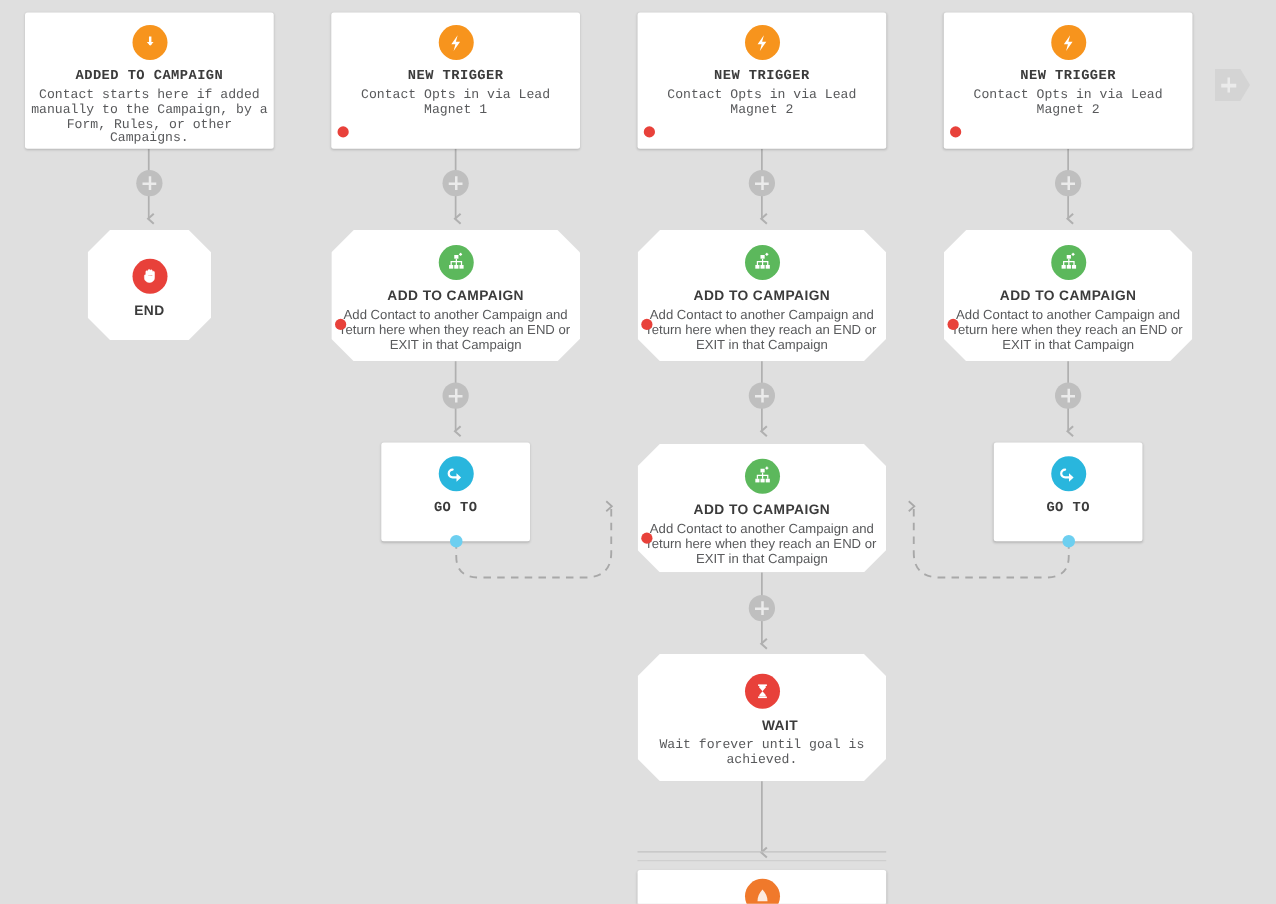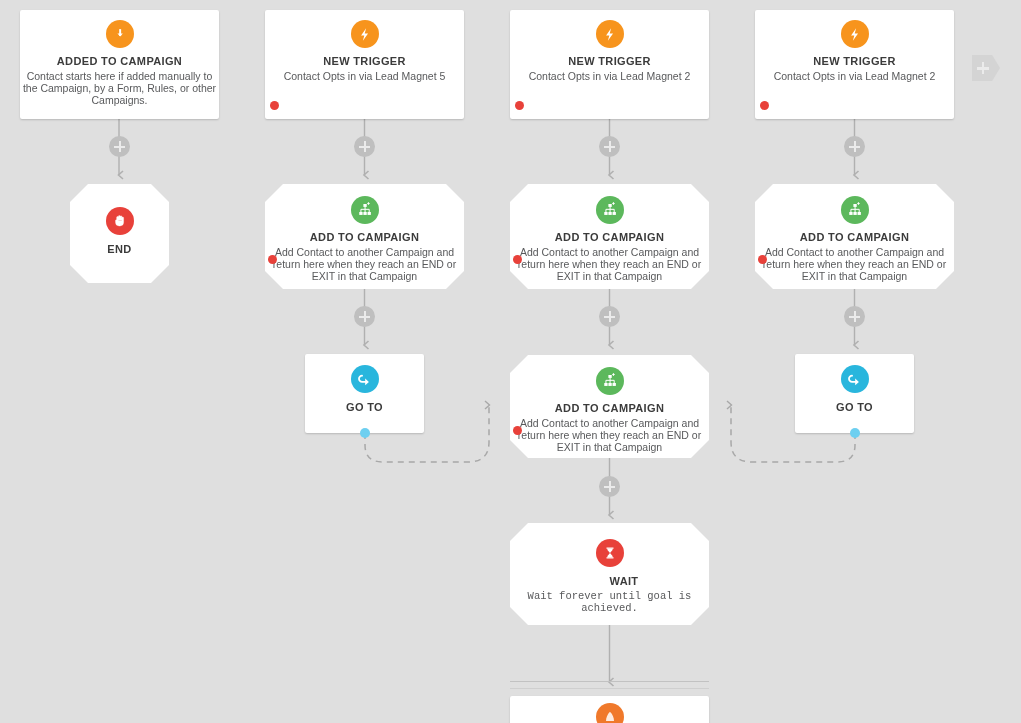--- a/index.html
+++ b/index.html
@@ -41,21 +41,21 @@
     line-height: 14px;
   }
   .node .desc {
     font-size: 10.5px;
     color: #58595b;
     line-height: 11.8px;
     padding: 0 2px;
   }
 
   
-  .card-rect { border-radius: 2px; }
+  .card-rect { border-radius: 2px; font-family: Liberation Mono, monospace; }
 
   
   .oct {
     clip-path: polygon(18px 0, calc(100% - 18px) 0, 100% 18px, 100% calc(100% - 18px),
                        calc(100% - 18px) 100%, 18px 100%, 0 calc(100% - 18px), 0 18px);
     filter: drop-shadow(0 1px 1px rgba(0,0,0,0.16));
     box-shadow: none;
   }
 
   
@@ -150,21 +150,21 @@
           <path d="M8.6 11.4 L12.2 15.4 L15.8 11.4" fill="#ffffff"></path>
         </svg>
       </span>
     </div>
     <div class="title" style="margin-top:6px;">ADDED TO CAMPAIGN</div>
     <div class="desc" style="margin-top:3px;">Contact starts here if added manually to the Campaign, by a Form, Rules, or other Campaigns.</div>
   </div>
 
   <div class="plus" style="left:109px; top:136px;"></div>
 
-  <div class="node oct" style="left:70px; top:184px; width:99px; height:99px; padding-top:23px;">
+  <div class="node oct" style="left:70px; top:184px; width:99px; height:88px; padding-top:23px;">
     <div class="icon-wrap">
       <span class="circ" style="width:28px;height:28px;background:#e8413a;">
         <svg width="16" height="16" viewBox="0 0 24 24" aria-hidden="true">
           <path d="M7 11 V6.6a1.3 1.3 0 0 1 2.6 0V11 M9.6 10.6V5.2a1.3 1.3 0 0 1 2.6 0v5.4
                    M12.2 10.6V5.6a1.3 1.3 0 0 1 2.6 0v5 M14.8 11V7.4a1.3 1.3 0 0 1 2.6 0V14
                    a5.4 5.4 0 0 1-5.4 5.4h-1.3A5.4 5.4 0 0 1 5.3 14v-2.6a1.2 1.2 0 0 1 1.7-1" fill="#ffffff" stroke="#ffffff" stroke-width="0.6" stroke-linejoin="round"></path>
         </svg>
       </span>
     </div>
     <div class="title" style="margin-top:7px;">END</div>
@@ -172,21 +172,21 @@
 
   <div class="node card-rect" style="left:265px; top:10px; width:199px; height:109px; padding-top:10px;">
     <div class="icon-wrap">
       <span class="circ" style="width:28px;height:28px;background:#f7941d;">
         <svg width="15" height="15" viewBox="0 0 24 24" aria-hidden="true">
           <path d="M14.6 2 L6.5 13.4h5.2L9.4 22l8.3-11.8h-5.4z" fill="#ffffff"></path>
         </svg>
       </span>
     </div>
     <div class="title" style="margin-top:6px;">NEW TRIGGER</div>
-    <div class="desc" style="margin-top:3px;">Contact Opts in via Lead Magnet 5</div>
+    <div class="desc" style="margin-top:3px;">Contact Opts in via Lead Magnet 1</div>
     <span class="dot-red" style="left:5px; bottom:9px;"></span>
   </div>
 
   <div class="plus" style="left:354px; top:136px;"></div>
 
   <div class="node oct" style="left:265px; top:184px; width:199px; height:105px; padding-top:12px;">
     <div class="icon-wrap">
       <span class="circ" style="width:28px;height:28px;background:#5cb85c;">
         <svg width="16" height="16" viewBox="0 0 24 24" aria-hidden="true">
           <rect x="9.6" y="3" width="5" height="4.4" fill="#ffffff"></rect>

